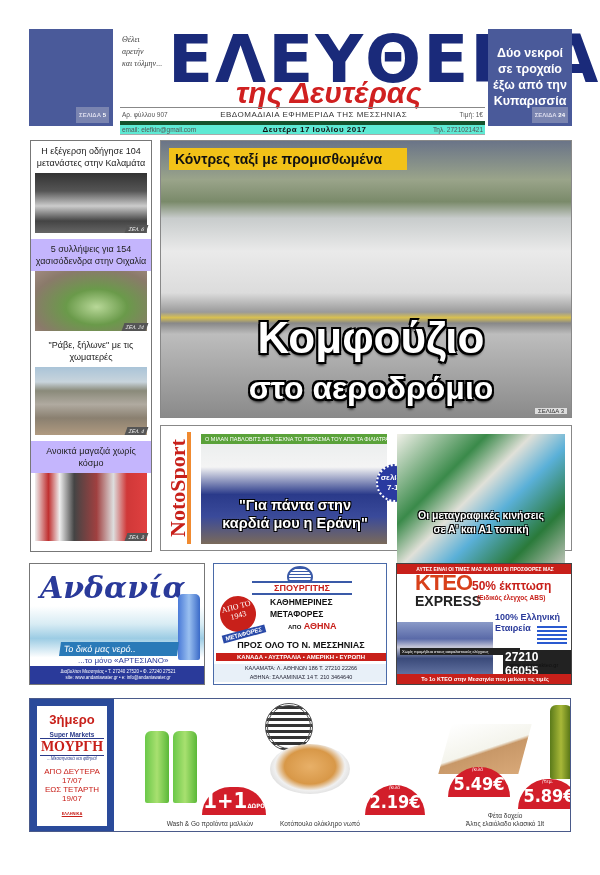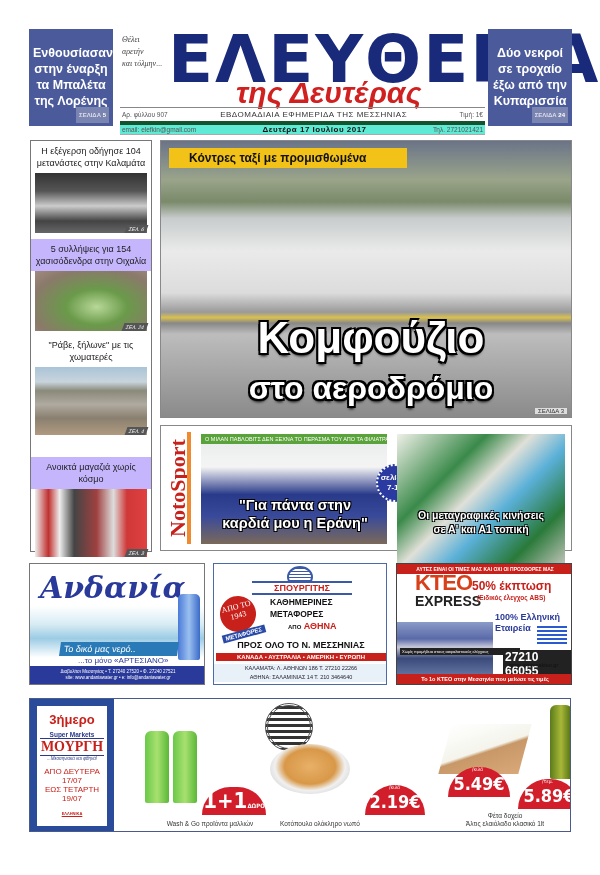--- a/index.html
+++ b/index.html
@@ -15,39 +15,38 @@
 .hline{border-top:1.5px solid #888;height:14px;font-size:6.5px;color:#555;display:flex;align-items:center;justify-content:space-between;padding:0 2px}
 .hline2{background:#5eead4;border-top:4px solid #14532d;border-bottom:1px solid #aaa}
 
 .leftcol{border:1px solid #777;background:#fff}
 .lhead{font-size:9px;text-align:center;line-height:12px;color:#222;padding:4px 2px}
 .lhead.grey{background:#c4b5fd}
 .thumb{margin:0 4px;position:relative;height:60px}
 .thumb .tag{position:absolute;right:0;bottom:0;font-size:5px;color:#fff;background:#555;padding:1px 3px;transform:skewX(-20deg)}
 
 .mainphoto{background:linear-gradient(180deg,#6a7488 0%,#9aa48a 14%,#7a8a6a 22%,#c8cccc 28%,#eaeaea 40%,#dcdcdc 55%,#9a9a9a 62%,#d8c050 64%,#888 66%,#bdbdbd 70%,#8a8a8a 100%)}
-.kicker{background:#f2c218;color:#111;font-weight:bold;font-size:12px;padding:3px 20px}
+.kicker{background:#f2c218;color:#111;font-weight:bold;font-size:14px;padding:3px 6px}
 .bigtitle{color:#fff;font-weight:bold;text-align:center;text-shadow:-2px -2px 0 #000,2px -2px 0 #000,-2px 2px 0 #000,2px 2px 0 #000,0 3px 3px #000}
 .pgtag{font-size:6px;color:#333;background:#ddd;padding:0 3px}
 
 .sport{border:1px solid #888;background:#fff}
 .noto{writing-mode:vertical-rl;transform:rotate(180deg);font-family:"Liberation Serif",serif;font-weight:bold;color:#c8201a;font-size:22px}
 .greenbar{background:#5aa23a;color:#fff;font-size:5.5px;padding:2px 4px;white-space:nowrap;overflow:hidden}
 .sportcap{color:#fff;font-weight:bold;text-align:center;text-shadow:-1px -1px 0 #000,1px -1px 0 #000,-1px 1px 0 #000,1px 1px 0 #000}
 .badge{width:38px;height:38px;border-radius:50%;background:#2a3aa0;color:#fff;font-size:8px;font-weight:bold;text-align:center;line-height:10px;display:flex;flex-direction:column;justify-content:center;border:2px dotted #fff}
 
 .ad{border:1px solid #777;overflow:hidden}
 .redprice{background:#d21e2a;color:#fff;font-weight:bold;text-align:center;border-radius:30px 30px 0 0;font-family:"DejaVu Sans Condensed","DejaVu Sans",sans-serif}
 .caption{font-size:6.5px;color:#333;text-align:center}
 </style>
 </head>
 <body>
 
 <div class="abs teaser" style="left:29px;top:29px;width:84px;height:97px">
-  <div style="padding:0 4px">Ενθουσίασαν στην έναρξη τα Μπαλέτα της Λορένης</div>
   <span class="pg"><span>ΣΕΛΙΔΑ</span> <b>5</b></span>
 </div>
 
 <div class="abs motto" style="left:122px;top:34px">
   <div>Θέλει</div>
   <div>αρετήν</div>
   <div>και τόλμην...</div>
 </div>
 
 <div class="abs mast" style="left:168px;top:27px">ΕΛΕΥΘΕΡΙΑ</div>
@@ -75,21 +74,21 @@
     <span class="tag">ΣΕΛ. 6</span>
   </div>
   <div class="lhead grey" style="margin-top:6px">5 συλλήψεις για 154 χασισόδενδρα στην Οιχαλία</div>
   <div class="thumb" style="height:60px;background:radial-gradient(ellipse at 55% 60%,#b8d898 0%,#6a9a4a 35%,#8a7a6a 75%,#a08a80 100%)">
     <span class="tag">ΣΕΛ. 24</span>
   </div>
   <div class="lhead" style="margin-top:4px">"Ράβε, ξήλωνε" με τις χωματερές</div>
   <div class="thumb" style="height:68px;background:linear-gradient(180deg,#aac4d8 0%,#c8d4dc 22%,#8a8a7a 35%,#b0aaa0 55%,#8a8070 75%,#b09a80 100%)">
     <span class="tag">ΣΕΛ. 4</span>
   </div>
-  <div class="lhead grey" style="margin-top:22px">Ανοικτά μαγαζιά χωρίς κόσμο</div>
+  <div class="lhead grey" style="margin-top:6px">Ανοικτά μαγαζιά χωρίς κόσμο</div>
   <div class="thumb" style="height:68px;background:linear-gradient(90deg,#eee 0%,#c03030 12%,#eee 22%,#444 35%,#a04040 55%,#ddd 70%,#d03838 82%,#e04040 100%)">
     <span class="tag">ΣΕΛ. 3</span>
   </div>
 </div>
 
 <div class="abs mainphoto" style="left:160px;top:140px;width:412px;height:278px;border:1px solid #888">
   <div class="abs kicker" style="left:8px;top:7px;width:238px">Κόντρες ταξί με προμισθωμένα</div>
   <div class="abs bigtitle" style="left:80px;top:175px;width:260px;font-size:44px;line-height:44px">Κομφούζιο</div>
   <div class="abs bigtitle" style="left:70px;top:230px;width:280px;font-size:32px;line-height:34px">στο αεροδρόμιο</div>
   <span class="abs pgtag" style="right:4px;bottom:3px">ΣΕΛΙΔΑ 3</span>

